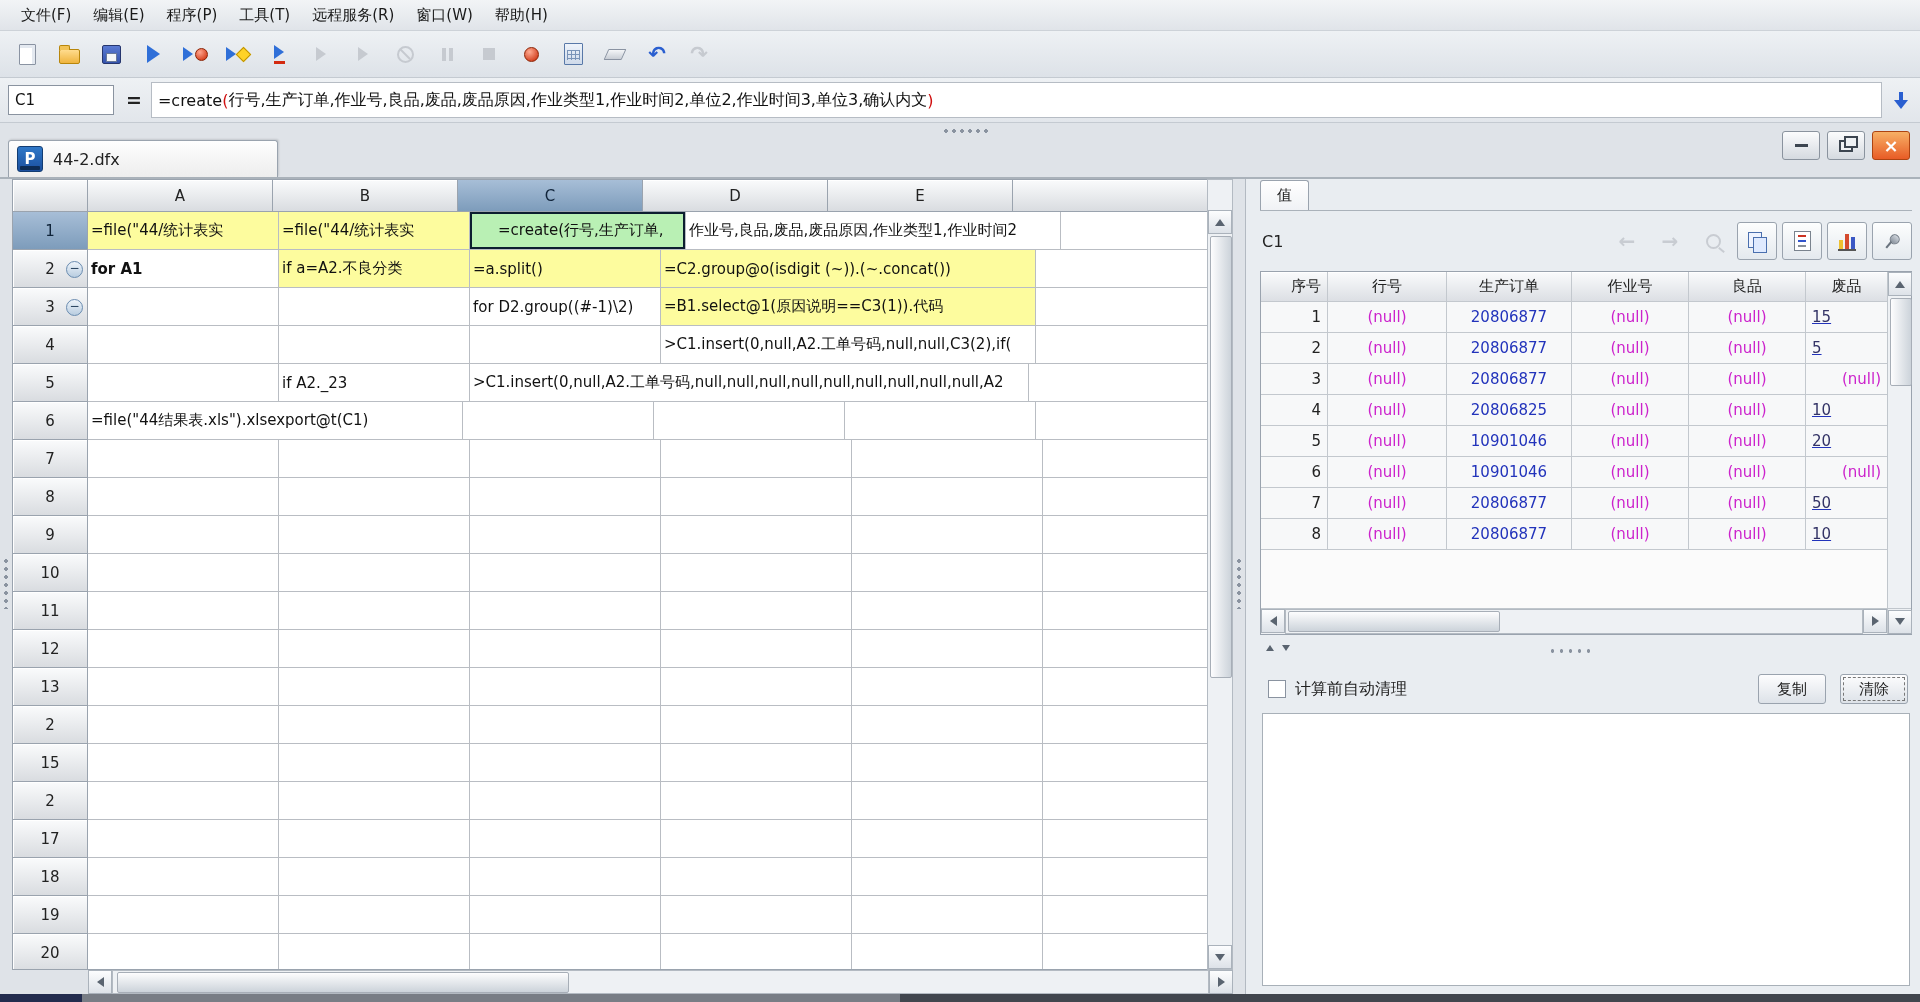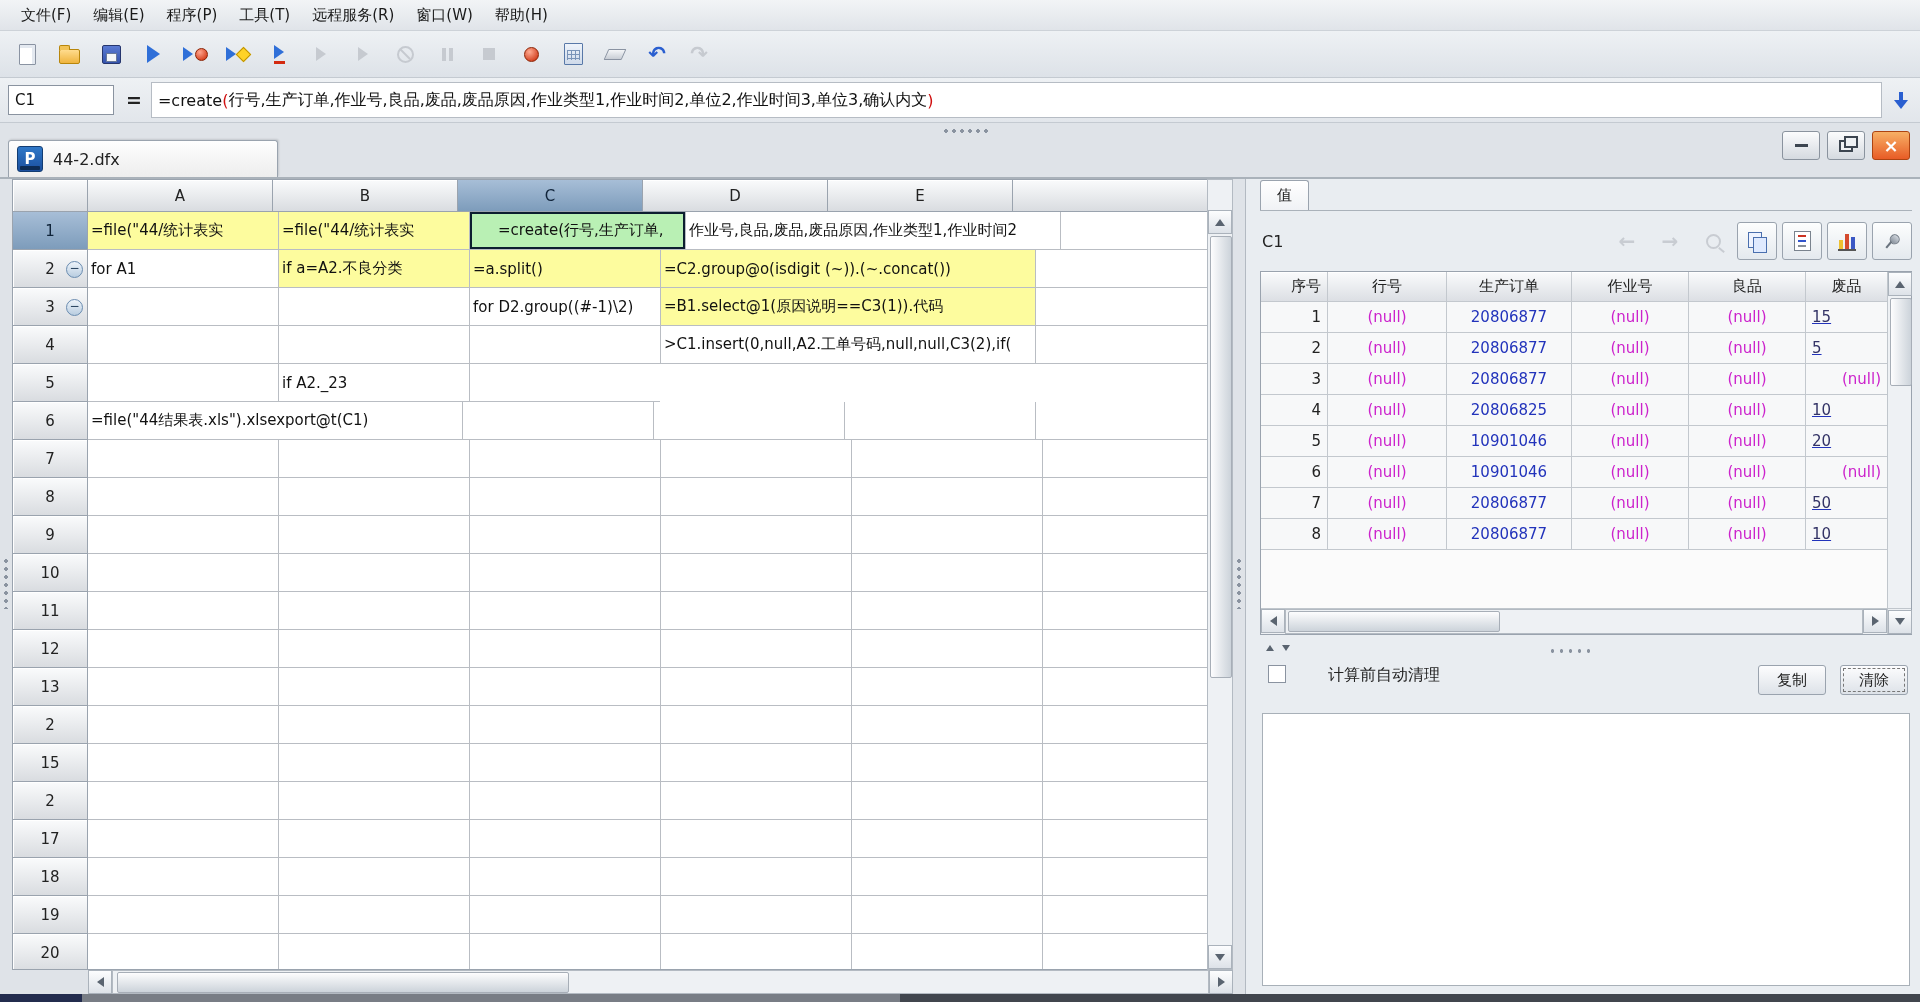--- a/index.html
+++ b/index.html
@@ -150,21 +150,21 @@
   .ps-arrows{position:absolute;left:6px;top:10px;display:flex;gap:8px;}
   .ps-dots{position:absolute;left:288px;top:13px;width:44px;height:6px;background-image:radial-gradient(circle,#8a93a0 1.7px,transparent 1.9px);background-size:9px 6px;background-repeat:repeat-x;}
 
   
   .bottom-tabs{height:34px;display:flex;align-items:flex-end;border-bottom:2px solid #aab2ba;}
   .btab{height:28px;padding:0 13px;margin-right:3px;border:1px solid #9aa3ae;border-bottom:none;border-radius:3px 3px 0 0;background:linear-gradient(#f5f7f9,#dce1e7);display:flex;align-items:center;font-size:15px;color:#222;}
   .btab.active{height:33px;background:#fff;position:relative;z-index:2;}
 
   
   .output-pane{flex:1;display:flex;flex-direction:column;min-height:0;padding-bottom:8px;}
-  .out-head{height:48px;display:flex;gap:33px;}
+  .out-head{height:48px;display:flex;align-items:center;}
   .cbx{width:16px;height:16px;background:#fff;border:1px solid #8a93a0;margin:0 9px 0 8px;}
   .cb-label{font-size:16px;color:#222;}
   .obtns{margin-left:auto;display:flex;gap:14px;margin-right:4px;}
   .obtn{width:68px;height:30px;border:1px solid #9aa3ae;border-radius:3px;background:linear-gradient(#fdfdfe,#dde2e8);font-size:15px;color:#222;display:flex;align-items:center;justify-content:center;font-family:inherit;}
   .obtn.focus{outline:1px dashed #777;outline-offset:-4px;}
   .out-area{flex:1;background:#fff;border:1px solid #a8b0b8;margin:0 2px;}
 
   
   .bottom-strip{height:8px;background:linear-gradient(90deg,#232c4e 0 82px,#787d85 82px 900px,#41464e 900px);}
 </style>
@@ -311,21 +311,21 @@
               <div class="g-cell bg-yellow" style="flex: 0 0 184px; width: 184px;">=file("44/统计表实</div>
               <div class="g-cell bg-green cursor" style="flex: 0 0 184px; width: 184px;">=create(行号,生产订单,</div>
               <div class="g-cell bg-white" style="flex: 0 0 368px; width: 368px;">作业号,良品,废品,废品原因,作业类型1,作业时间2</div>
               <div class="g-cell g-fill"></div>
             </div>
             <div class="g-row">
               <div class="g-rowhead">
                 <span class="g-rnum">2</span>
                 <span class="g-collapse">−</span>
               </div>
-              <div class="g-cell bg-white" style="flex: 0 0 184px; width: 184px;">for A1</div>
+              <div class="g-cell bg-white" style="flex: 0 0 184px; width: 184px; font-weight: bold;">for A1</div>
               <div class="g-cell bg-yellow" style="flex: 0 0 184px; width: 184px;">if a=A2.不良分类</div>
               <div class="g-cell bg-yellow" style="flex: 0 0 184px; width: 184px;">=a.split()</div>
               <div class="g-cell bg-yellow" style="flex: 0 0 368px; width: 368px;">=C2.group@o(isdigit (~)).(~.concat())</div>
               <div class="g-cell g-fill"></div>
             </div>
             <div class="g-row">
               <div class="g-rowhead">
                 <span class="g-rnum">3</span>
                 <span class="g-collapse">−</span>
               </div>
@@ -344,20 +344,21 @@
               <div class="g-cell"></div>
               <div class="g-cell bg-white" style="flex: 0 0 368px; width: 368px;">&gt;C1.insert(0,null,A2.工单号码,null,null,C3(2),if(</div>
               <div class="g-cell g-fill"></div>
             </div>
             <div class="g-row">
               <div class="g-rowhead">
                 <span class="g-rnum">5</span>
               </div>
               <div class="g-cell"></div>
               <div class="g-cell bg-white" style="flex: 0 0 184px; width: 184px;">if A2._23</div>
+              <div class="g-cell bg-white" style="flex: 0 0 552px; width: 552px;">&gt;C1.insert(0,null,A2.工单号码,null,null,null,null,null,null,null,null,null,A2</div>
               <div class="g-cell g-fill"></div>
             </div>
             <div class="g-row">
               <div class="g-rowhead">
                 <span class="g-rnum">6</span>
               </div>
               <div class="g-cell bg-white" style="flex: 0 0 368px; width: 368px;">=file("44结果表.xls").xlsexport@t(C1)</div>
               <div class="g-cell"></div>
               <div class="g-cell"></div>
               <div class="g-cell"></div>

